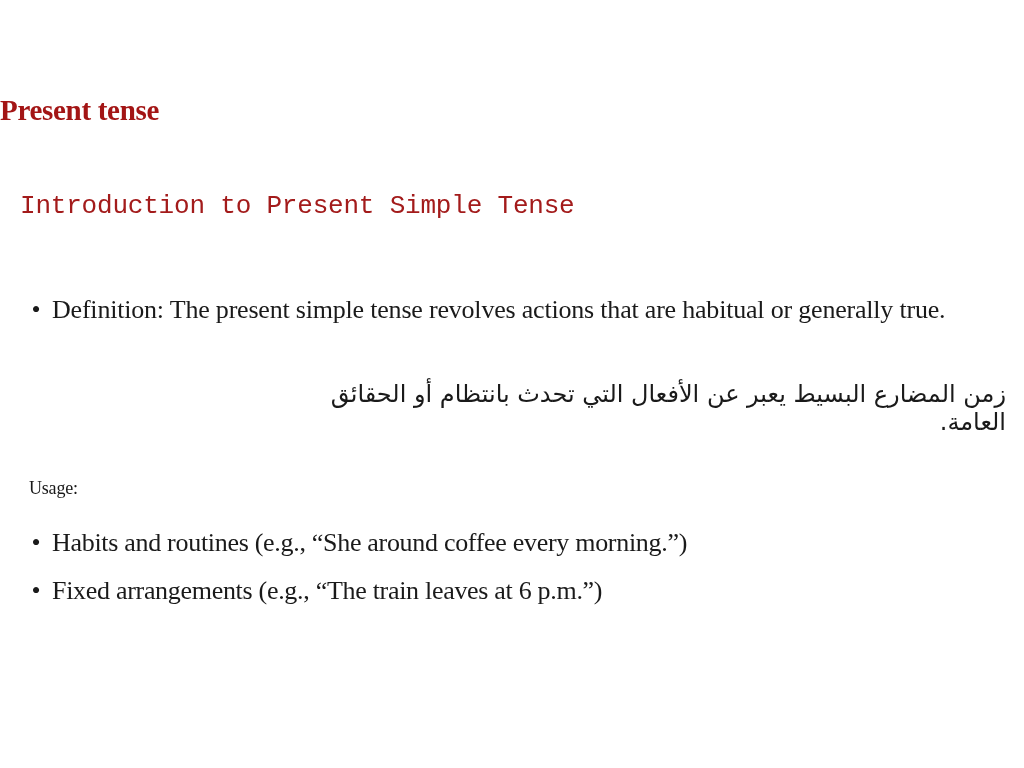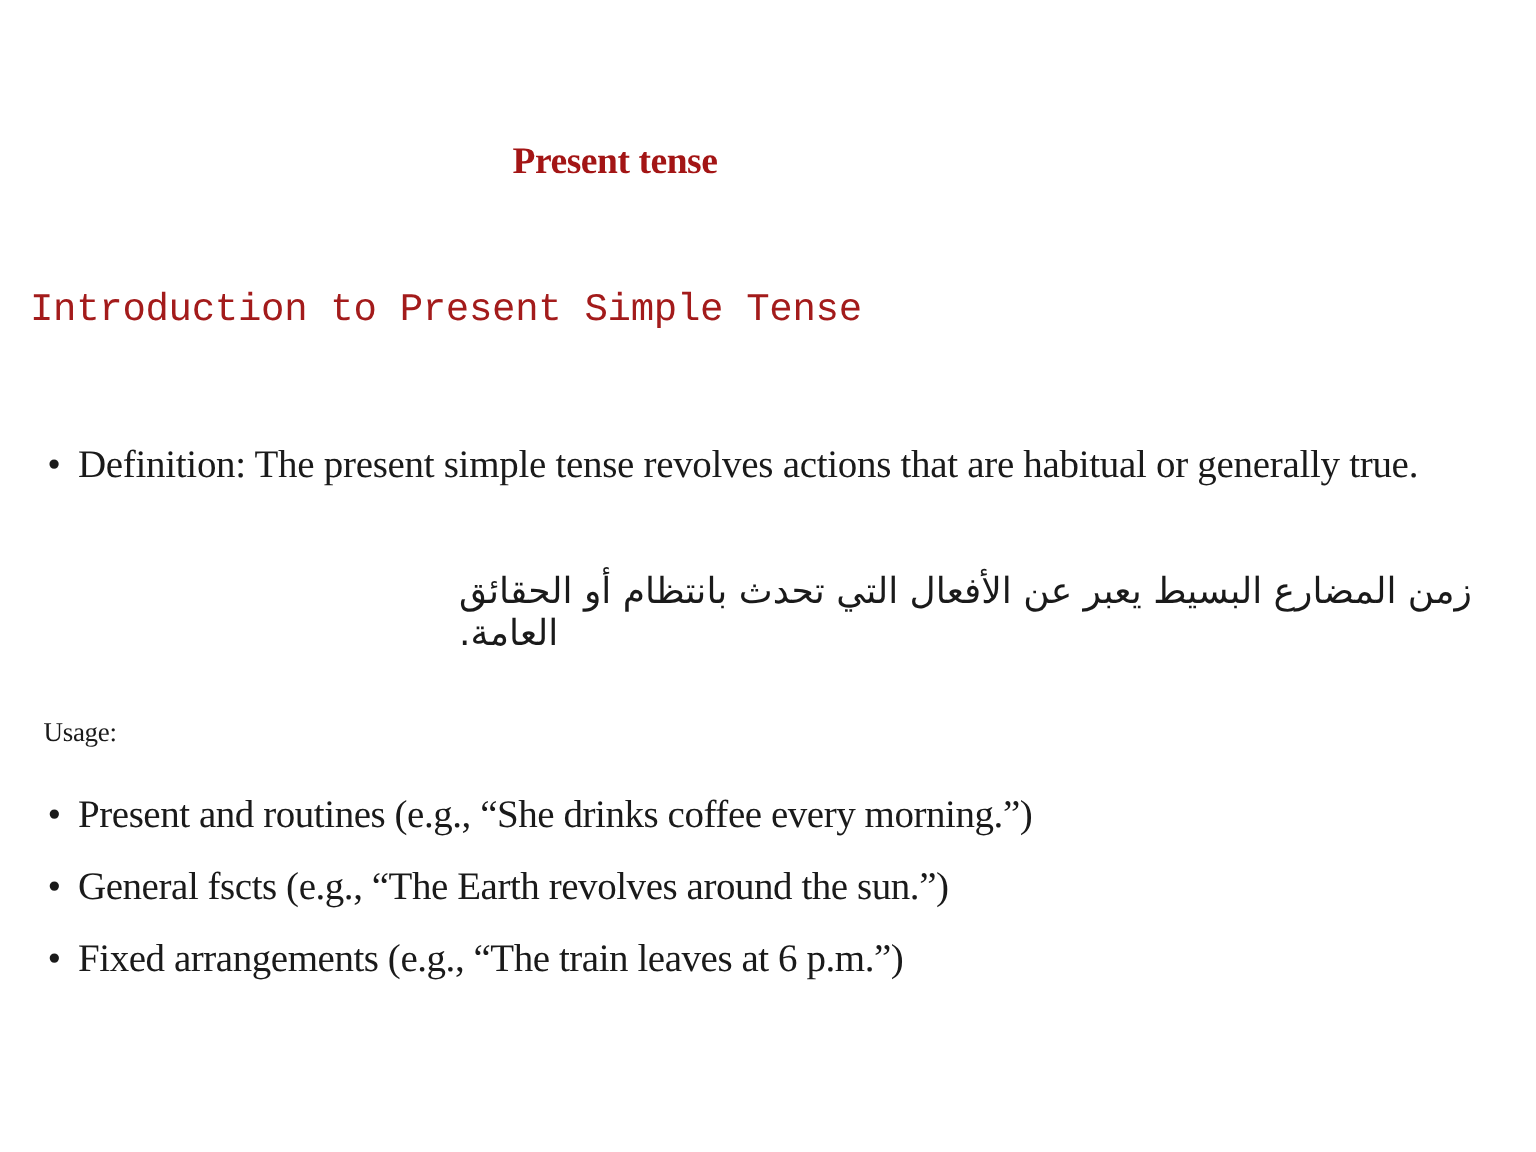--- a/index.html
+++ b/index.html
@@ -13,22 +13,21 @@
       position: relative;
       overflow: hidden;
       font-family: "Liberation Serif", "DejaVu Serif", serif;
       color: #1a1a1a;
     }
     .doc-title {
       position: absolute;
       top: 94px;
       left: 0;
       width: 820px;
-      text-align: center;
-      font-size: 25px;
+      font-size: 29px;
       font-weight: bold;
       color: #a31515;
       letter-spacing: -0.3px;
     }
     .section-heading {
       position: absolute;
       top: 191px;
       left: 20px;
       font-size: 26px;
       color: #a31b1b;
@@ -48,21 +47,21 @@
       display: inline-block;
       width: 32px;
       text-align: center;
     }
     .arabic {
       position: absolute;
       top: 380px;
       right: 18px;
       width: 700px;
       direction: rtl;
-      text-align: left;
+      text-align: right;
       font-family: "DejaVu Sans", sans-serif;
       font-size: 24px;
       color: #1a1a1a;
     }
     .usage-label {
       position: absolute;
       top: 478px;
       left: 29px;
       font-size: 18px;
       letter-spacing: -0.2px;
@@ -98,21 +97,18 @@
 <div class="definition">
   <span class="bullet">•</span><span>Definition: The present simple tense revolves actions that are habitual or generally true.</span>
 </div>
 
 <div class="arabic">زمن المضارع البسيط يعبر عن الأفعال التي تحدث بانتظام أو الحقائق العامة.</div>
 
 <div class="usage-label">Usage:</div>
 
 <ul class="usage-list">
   <li>
-    <span class="bullet">•</span><span>Present and routines (e.g., “She drinks coffee every morning.”)</span>
-  </li>
-  <li>
-    <span class="bullet">•</span><span>General fscts (e.g., “The Earth revolves around the sun.”)</span>
+    <span class="bullet">•</span><span>Habits and routines (e.g., “She around coffee every morning.”)</span>
   </li>
   <li>
     <span class="bullet">•</span><span>Fixed arrangements (e.g., “The train leaves at 6 p.m.”)</span>
   </li>
 </ul>
 
 </body></html>

